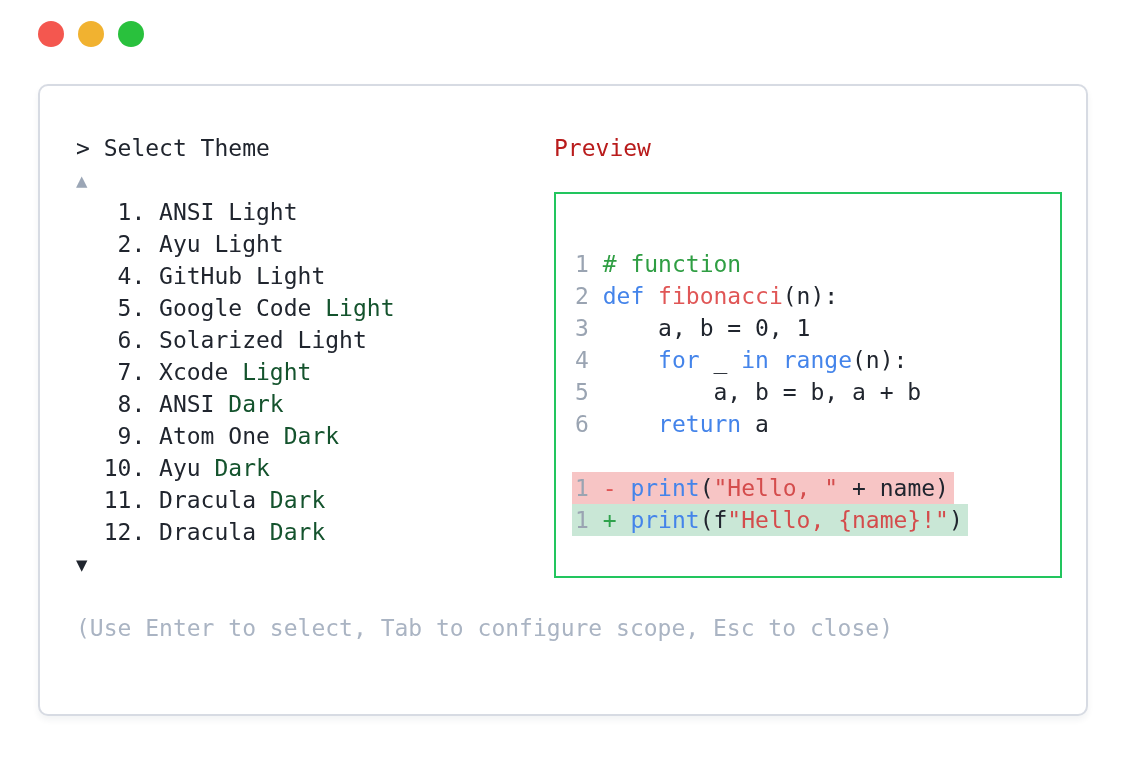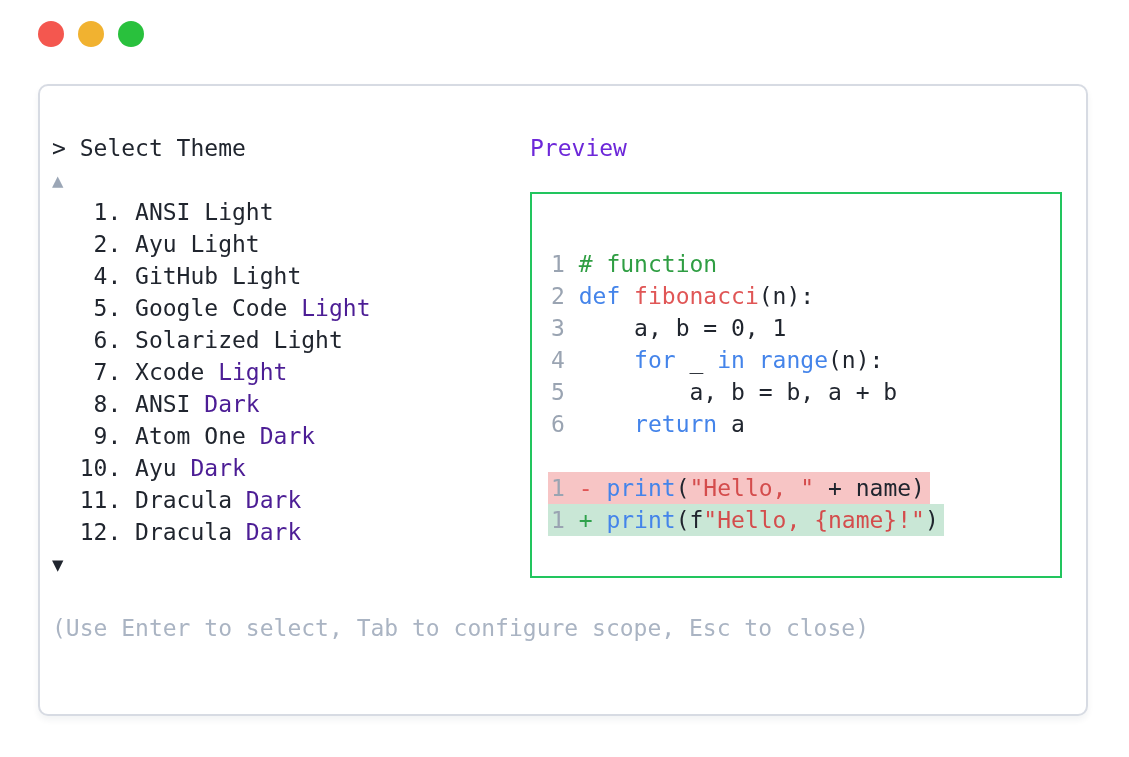--- a/index.html
+++ b/index.html
@@ -18,43 +18,43 @@
   .dot-red    { background:#f4574f; }
   .dot-yellow { background:#f1b230; }
   .dot-green  { background:#29c13d; }
 
   
   .panel {
     position:absolute; left:38px; top:84px;
     width:1050px; height:632px;
     border:2px solid #d7dbe3; border-radius:10px;
     background:#ffffff;
-    padding:46px 24px 0 12px;
+    padding:46px 24px 0 36px;
     box-shadow:0 4px 6px rgba(35,45,65,0.06);
   }
   .cols { display:flex; }
   .left  { width:478px; flex:none; }
   .right { flex:1; }
 
   .row { white-space:pre; height:32px; }
   .prompt { color:#20252e; }
   .arrow-up   { color:#9ba6b6; font-size:19px; }
   .arrow-down { color:#20252e; font-size:19px; }
 
   .item { cursor:default; }
   .item .bullet { display:inline-block; width:2ch; }
   .item .bullet .circle {
     display:inline-block; width:13px; height:13px; border-radius:50%;
     background:#2fa24c; vertical-align:1px;
   }
   .item .num, .item .label { color:#20252e; }
-  .item .muted { color:#4c1d95; }
+  .item .muted { color:#14532d; }
   .item.selected .num, .item.selected .label { color:#2fa24c; }
 
-  .preview-title { color:#6d28d9; }
+  .preview-title { color:#b91c1c; }
   .preview-box {
     margin-top:28px;
     border:2px solid #22c55e; border-radius:0;
     background:#ffffff;
     padding:54px 0 40px 19px;
     min-height:386px;
   }
 
   .cline { white-space:pre; height:32px; }
   .cline .content { display:inline-block; height:32px; }

